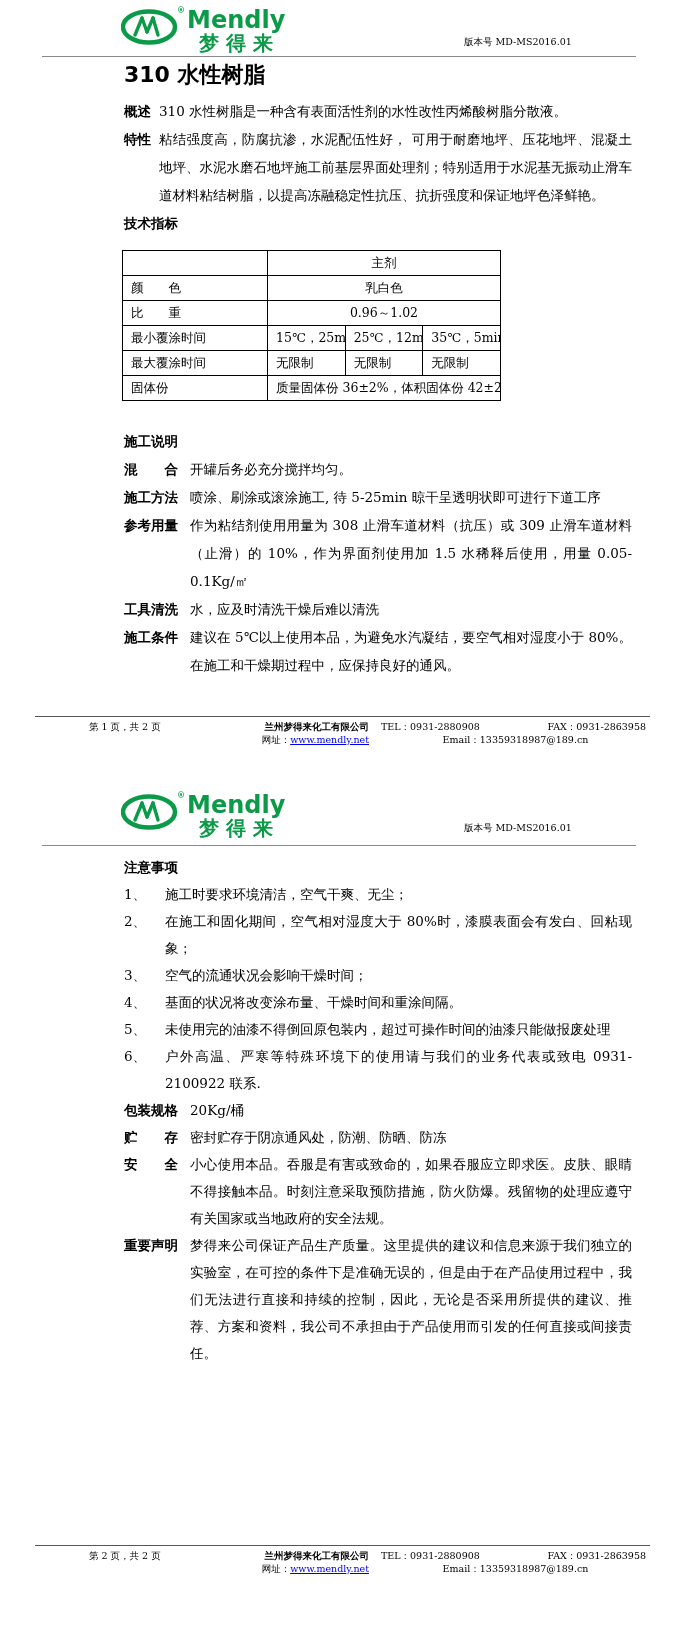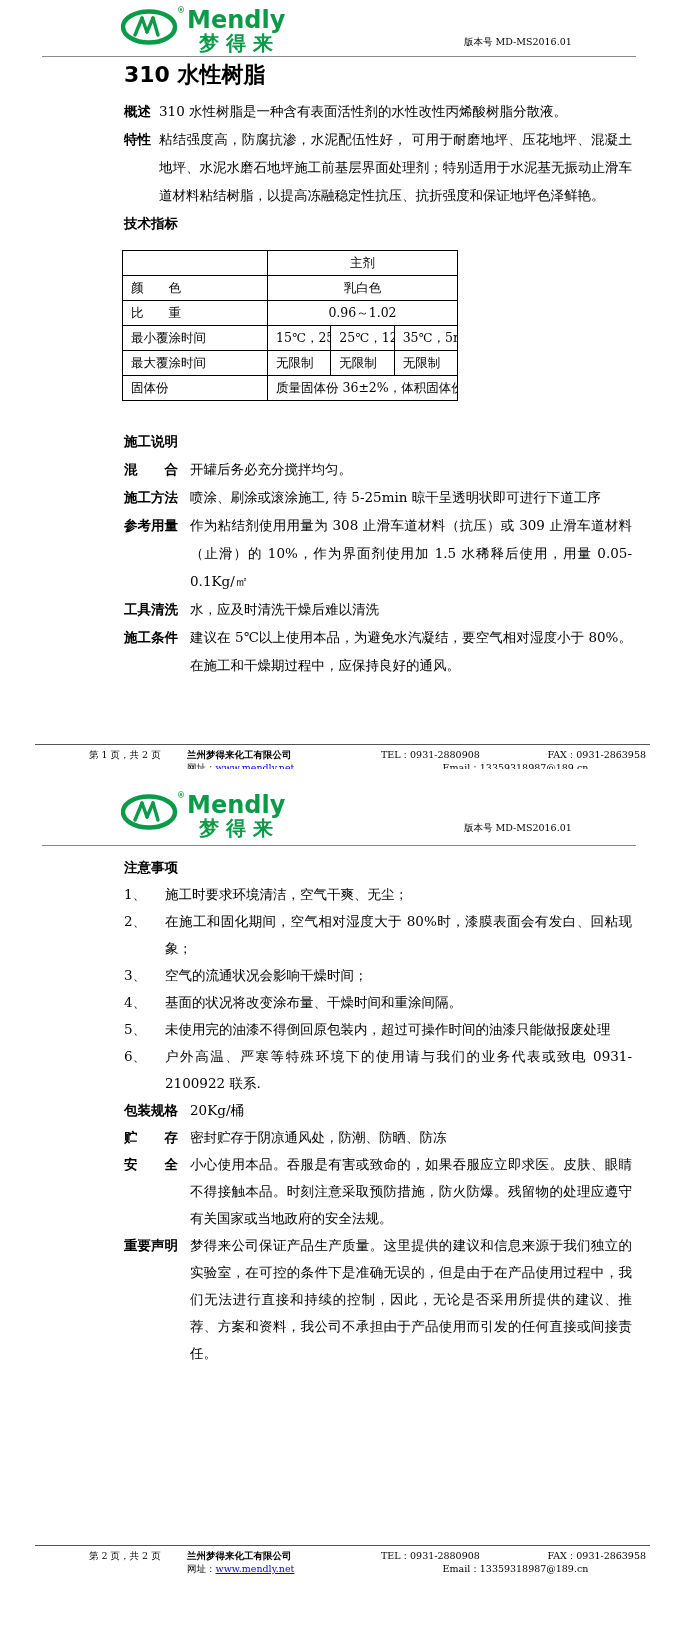--- a/index.html
+++ b/index.html
@@ -35,33 +35,33 @@
   .row { display:flex; align-items:flex-start; }
   .p1 .row { line-height:28px; }
   .p2 .row { line-height:27px; }
   .lbl { font-family:"DejaVu Sans","Liberation Sans",sans-serif; font-weight:bold; font-size:13.5px; flex-shrink:0; white-space:pre; }
   .w35 { width:35px; }
   .w66 { width:66px; }
   .w41 { width:41px; font-weight:normal; font-family:"DejaVu Serif","Liberation Serif",serif; }
   .txt { flex:1; font-size:13.5px; text-align:justify; }
 
   
-  table.spec { border-collapse:collapse; table-layout:fixed; width:336px; margin:13px 12px 0 -2px; }
+  table.spec { border-collapse:collapse; table-layout:fixed; width:379px; margin:13px 12px 0 -2px; }
   table.spec td { border:1px solid #000; height:25px; font-size:12.5px; padding:0 8px; vertical-align:middle; white-space:pre; overflow:hidden; }
   td.ctr { text-align:center; }
   .col1 { width:145px; } .col2 { width:92px; } .col3 { width:92px; } .col4 { width:82px; }
   .mt26 { margin-top:26px; }
 
   
   .footer { position:absolute; left:35px; width:615px; border-top:1.6px solid #555; padding-top:3px; font-size:9.5px; line-height:13px; }
-  .page-1 .footer { top:744px; }
+  .page-1 .footer { top:716px; }
   .page-2 .footer { top:776px; }
   .f-cols { display:flex; }
   .f-page { width:152px; padding-left:54px; white-space:nowrap; }
-  .f-center { width:182px; text-align:left; }
+  .f-center { width:182px; text-align:right; }
   .f-company { font-family:"DejaVu Sans","Liberation Sans",sans-serif; font-weight:bold; white-space:nowrap; }
   .f-right { flex:1; padding-left:12px; }
   .f-tels { display:flex; justify-content:space-between; padding-right:4px; white-space:nowrap; }
   .f-email { text-align:center; }
   a.weblink { color:#0000ee; text-decoration:underline; cursor:pointer; }
 </style>
 </head>
 <body>
 
 <div class="page page-1">

